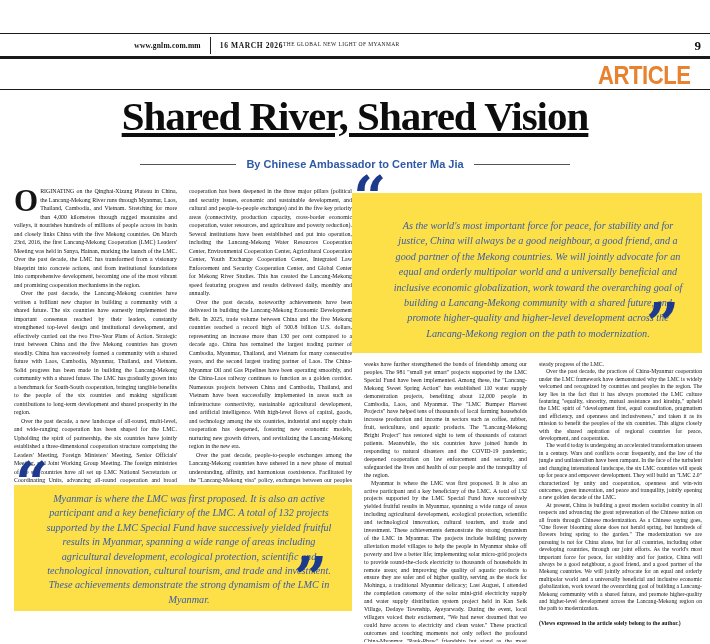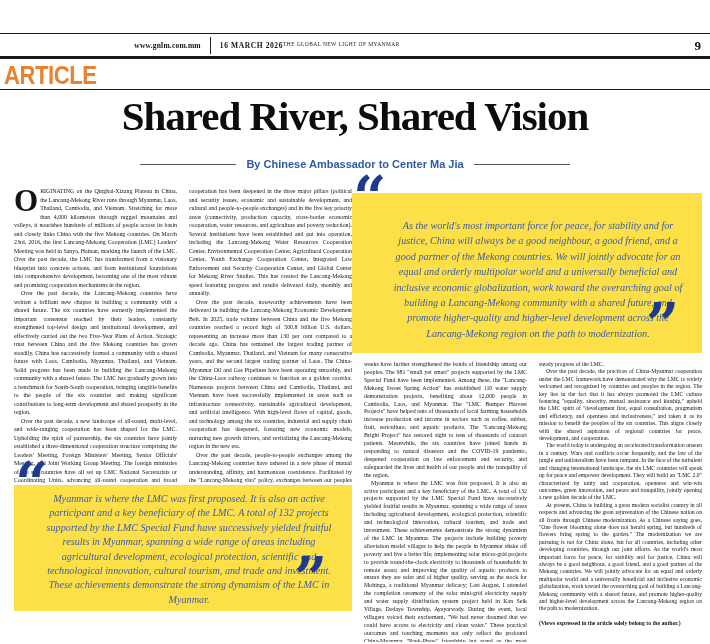--- a/index.html
+++ b/index.html
@@ -10,28 +10,28 @@
   .rule-top{position:absolute;top:33px;left:0;right:0;height:1px;background:#1a1a1a;}
   .masthead{position:absolute;top:35px;left:0;right:0;height:20px;display:flex;justify-content:center;
             transform:translateX(-88px);align-items:center;}
   .site{font-size:7.5px;font-weight:bold;letter-spacing:.2px;margin-right:9px;}
   .vdiv{width:1px;height:17px;background:#222;}
   .datestack{margin-left:9px;display:flex;flex-direction:row;line-height:1.2;}
   .date{font-size:7.5px;font-weight:bold;letter-spacing:.6px;}
   .paper{font-size:5.5px;letter-spacing:.4px;color:#222;}
   .pagenum{position:absolute;top:38px;right:9px;font-size:13px;font-weight:bold;}
   .rule-thick{position:absolute;top:56px;left:0;right:0;height:2.5px;background:#1a1a1a;}
-  .section-row{position:absolute;top:61px;left:0;right:8px;text-align:left;}
+  .section-row{position:absolute;top:61px;left:0;right:16px;text-align:right;}
   .section-label{font-family:"Liberation Sans",sans-serif;font-weight:800;font-size:24px;
                  letter-spacing:-.5px;color:#e8822e;transform:scale(.92,1.08);display:inline-block;}
   .rule-thin{position:absolute;top:89px;left:0;right:0;height:1px;background:#1a1a1a;}
 
   
   h1.title{position:absolute;top:92px;left:0;right:0;margin:0;text-align:center;
-           font-size:41px;font-weight:700;letter-spacing:-1px;color:#0d0d0d;}
+           font-size:41px;font-weight:700;letter-spacing:-1px;color:#0d0d0d;text-decoration:underline;}
   .byline-row{position:absolute;top:158px;left:0;right:0;width:430px;margin:0 auto;
               display:flex;align-items:center;}
   .byline-row .bline{flex:1;height:1px;background:#555;}
   .byline{font-family:"Liberation Sans",sans-serif;font-weight:bold;font-size:11px;
           color:#2e5aa6;margin:0 10px;white-space:nowrap;}
 
   
   .body{position:absolute;top:185px;left:0;width:710px;height:459px;}
   .col{position:absolute;font-size:5.9px;line-height:8.5px;text-align:justify;overflow:hidden;color:#141414;}
   .col p{margin:0;}

